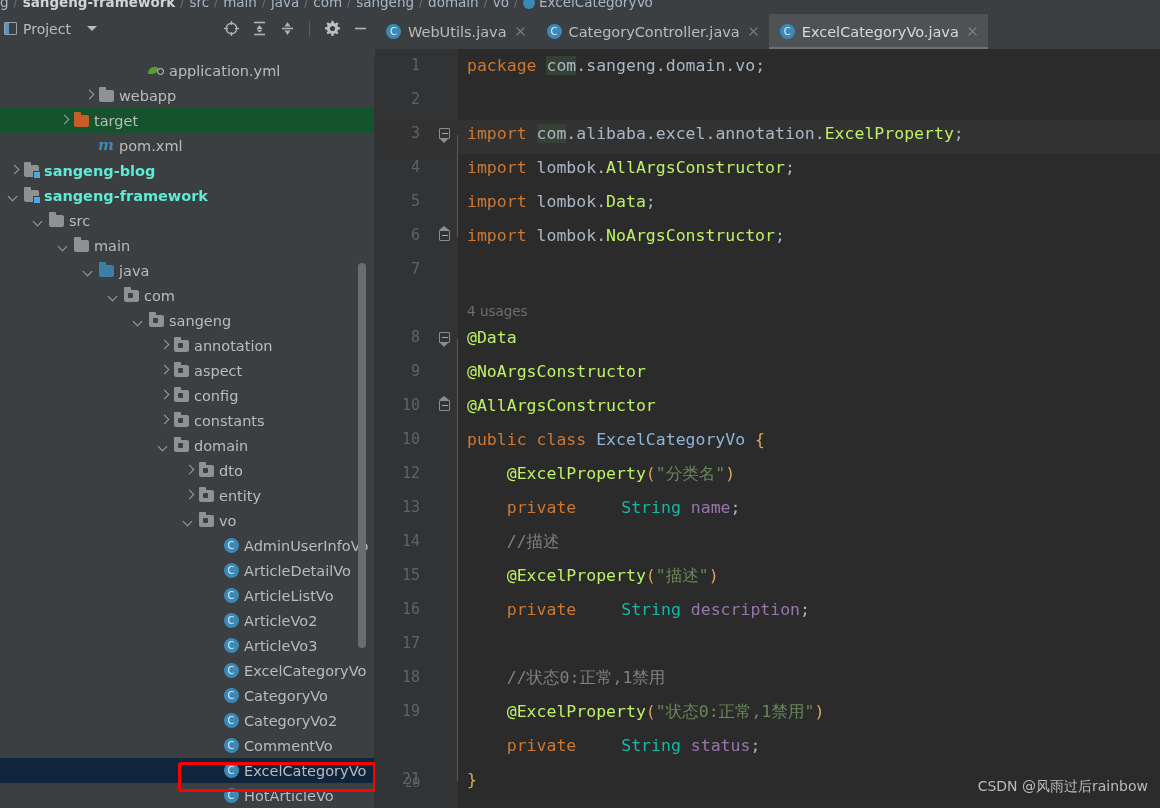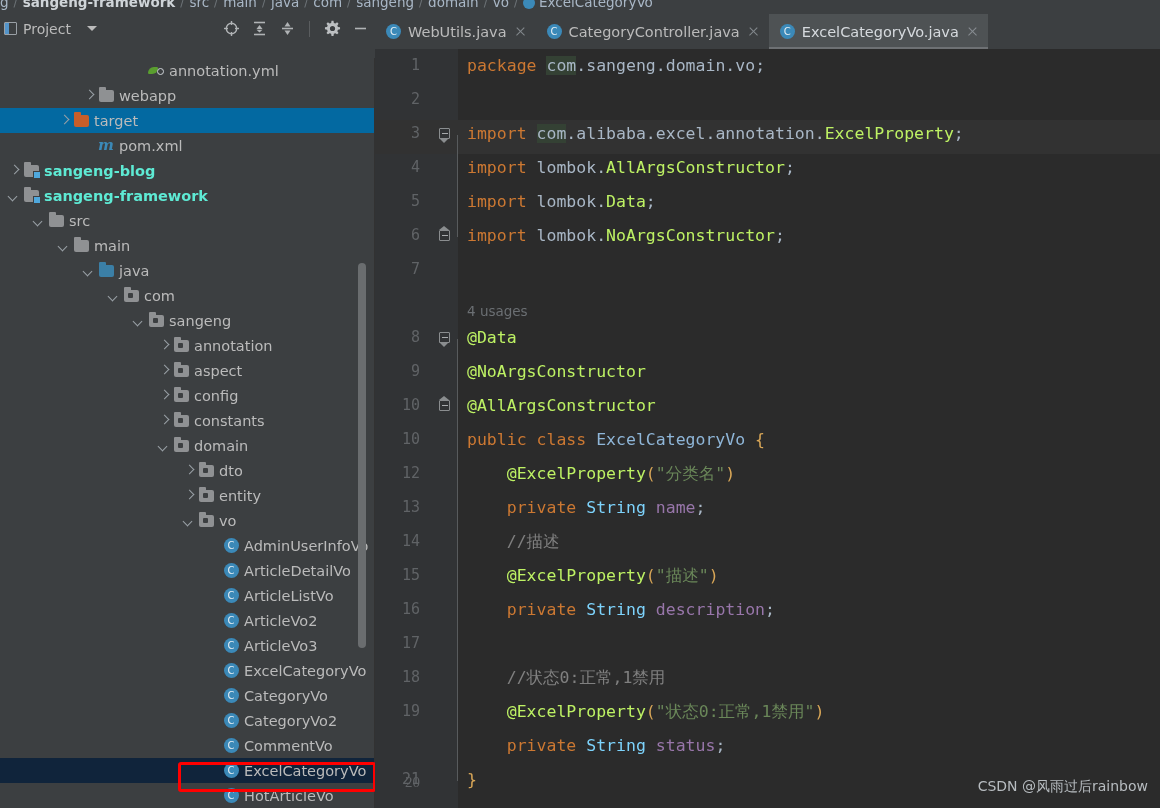--- a/index.html
+++ b/index.html
@@ -63,21 +63,21 @@
   
   .tree {
     position: absolute; top: 44px; left: 0; width: 375px; height: 764px;
     background: #3c3f41; overflow: hidden;
   }
   .row {
     height: 25px; display: flex; align-items: center;
     font-size: 14.5px; color: #bbbbbb; white-space: nowrap;
     padding-right: 4px;
   }
-  .row.sel-target { background: #0369a1; }
+  .row.sel-target { background: #14532d; }
   .row.sel-blue { background: #10243b; }
   .row.bold .lbl { font-weight: bold; color: #5eead4; }
   .arrow {
     width: 16px; min-width: 16px; height: 16px; position: relative;
   }
   .arrow.right::before {
     content: ""; position: absolute; left: 5px; top: 3px;
     width: 6px; height: 6px; border-right: 1.6px solid #9aa0a6;
     border-bottom: 1.6px solid #9aa0a6; transform: rotate(-45deg);
   }
@@ -227,21 +227,21 @@
     position: absolute; left: 0; right: 0; height: 34px; background: #323232;
   }
   .hint { color: #6b6f73; font-family: "DejaVu Sans", sans-serif; font-size: 13.5px; }
 
   .kw   { color: #cc7832; }
   .idn  { color: #a9b7c6; }
   .ann  { color: #bef264; }
   .str  { color: #6a8759; }
   .fld  { color: #9876aa; }
   .cmt  { color: #808080; }
-  .typ  { color: #7dd3fc; }
+  .typ  { color: #14b8a6; margin-left: 35px; }
   .punc { color: #a9b7c6; }
   .brc  { color: #d8a657; }
   .hl   { background: #344134; }
 
   .watermark {
     position: absolute; right: 12px; bottom: 12px;
     font-size: 14px; color: #b7bcc0;
     font-family: "DejaVu Sans", sans-serif;
   }
 </style>
@@ -326,21 +326,21 @@
       <div class="tree-scroll"></div>
     <div class="row">
           <span style="display:inline-block;width:131px"></span>
           <span class="arrow"></span>
           <span class="ic">
             <span class="yml">
               <span class="leaf"></span>
               <span class="gear"></span>
             </span>
           </span>
-          <span class="lbl">annotation.yml</span>
+          <span class="lbl">application.yml</span>
         </div>
         <div class="row">
           <span style="display:inline-block;width:81px"></span>
           <span class="arrow right"></span>
           <span class="ic">
             <span class="folder grey"></span>
           </span>
           <span class="lbl">webapp</span>
         </div>
         <div class="row sel-target">

